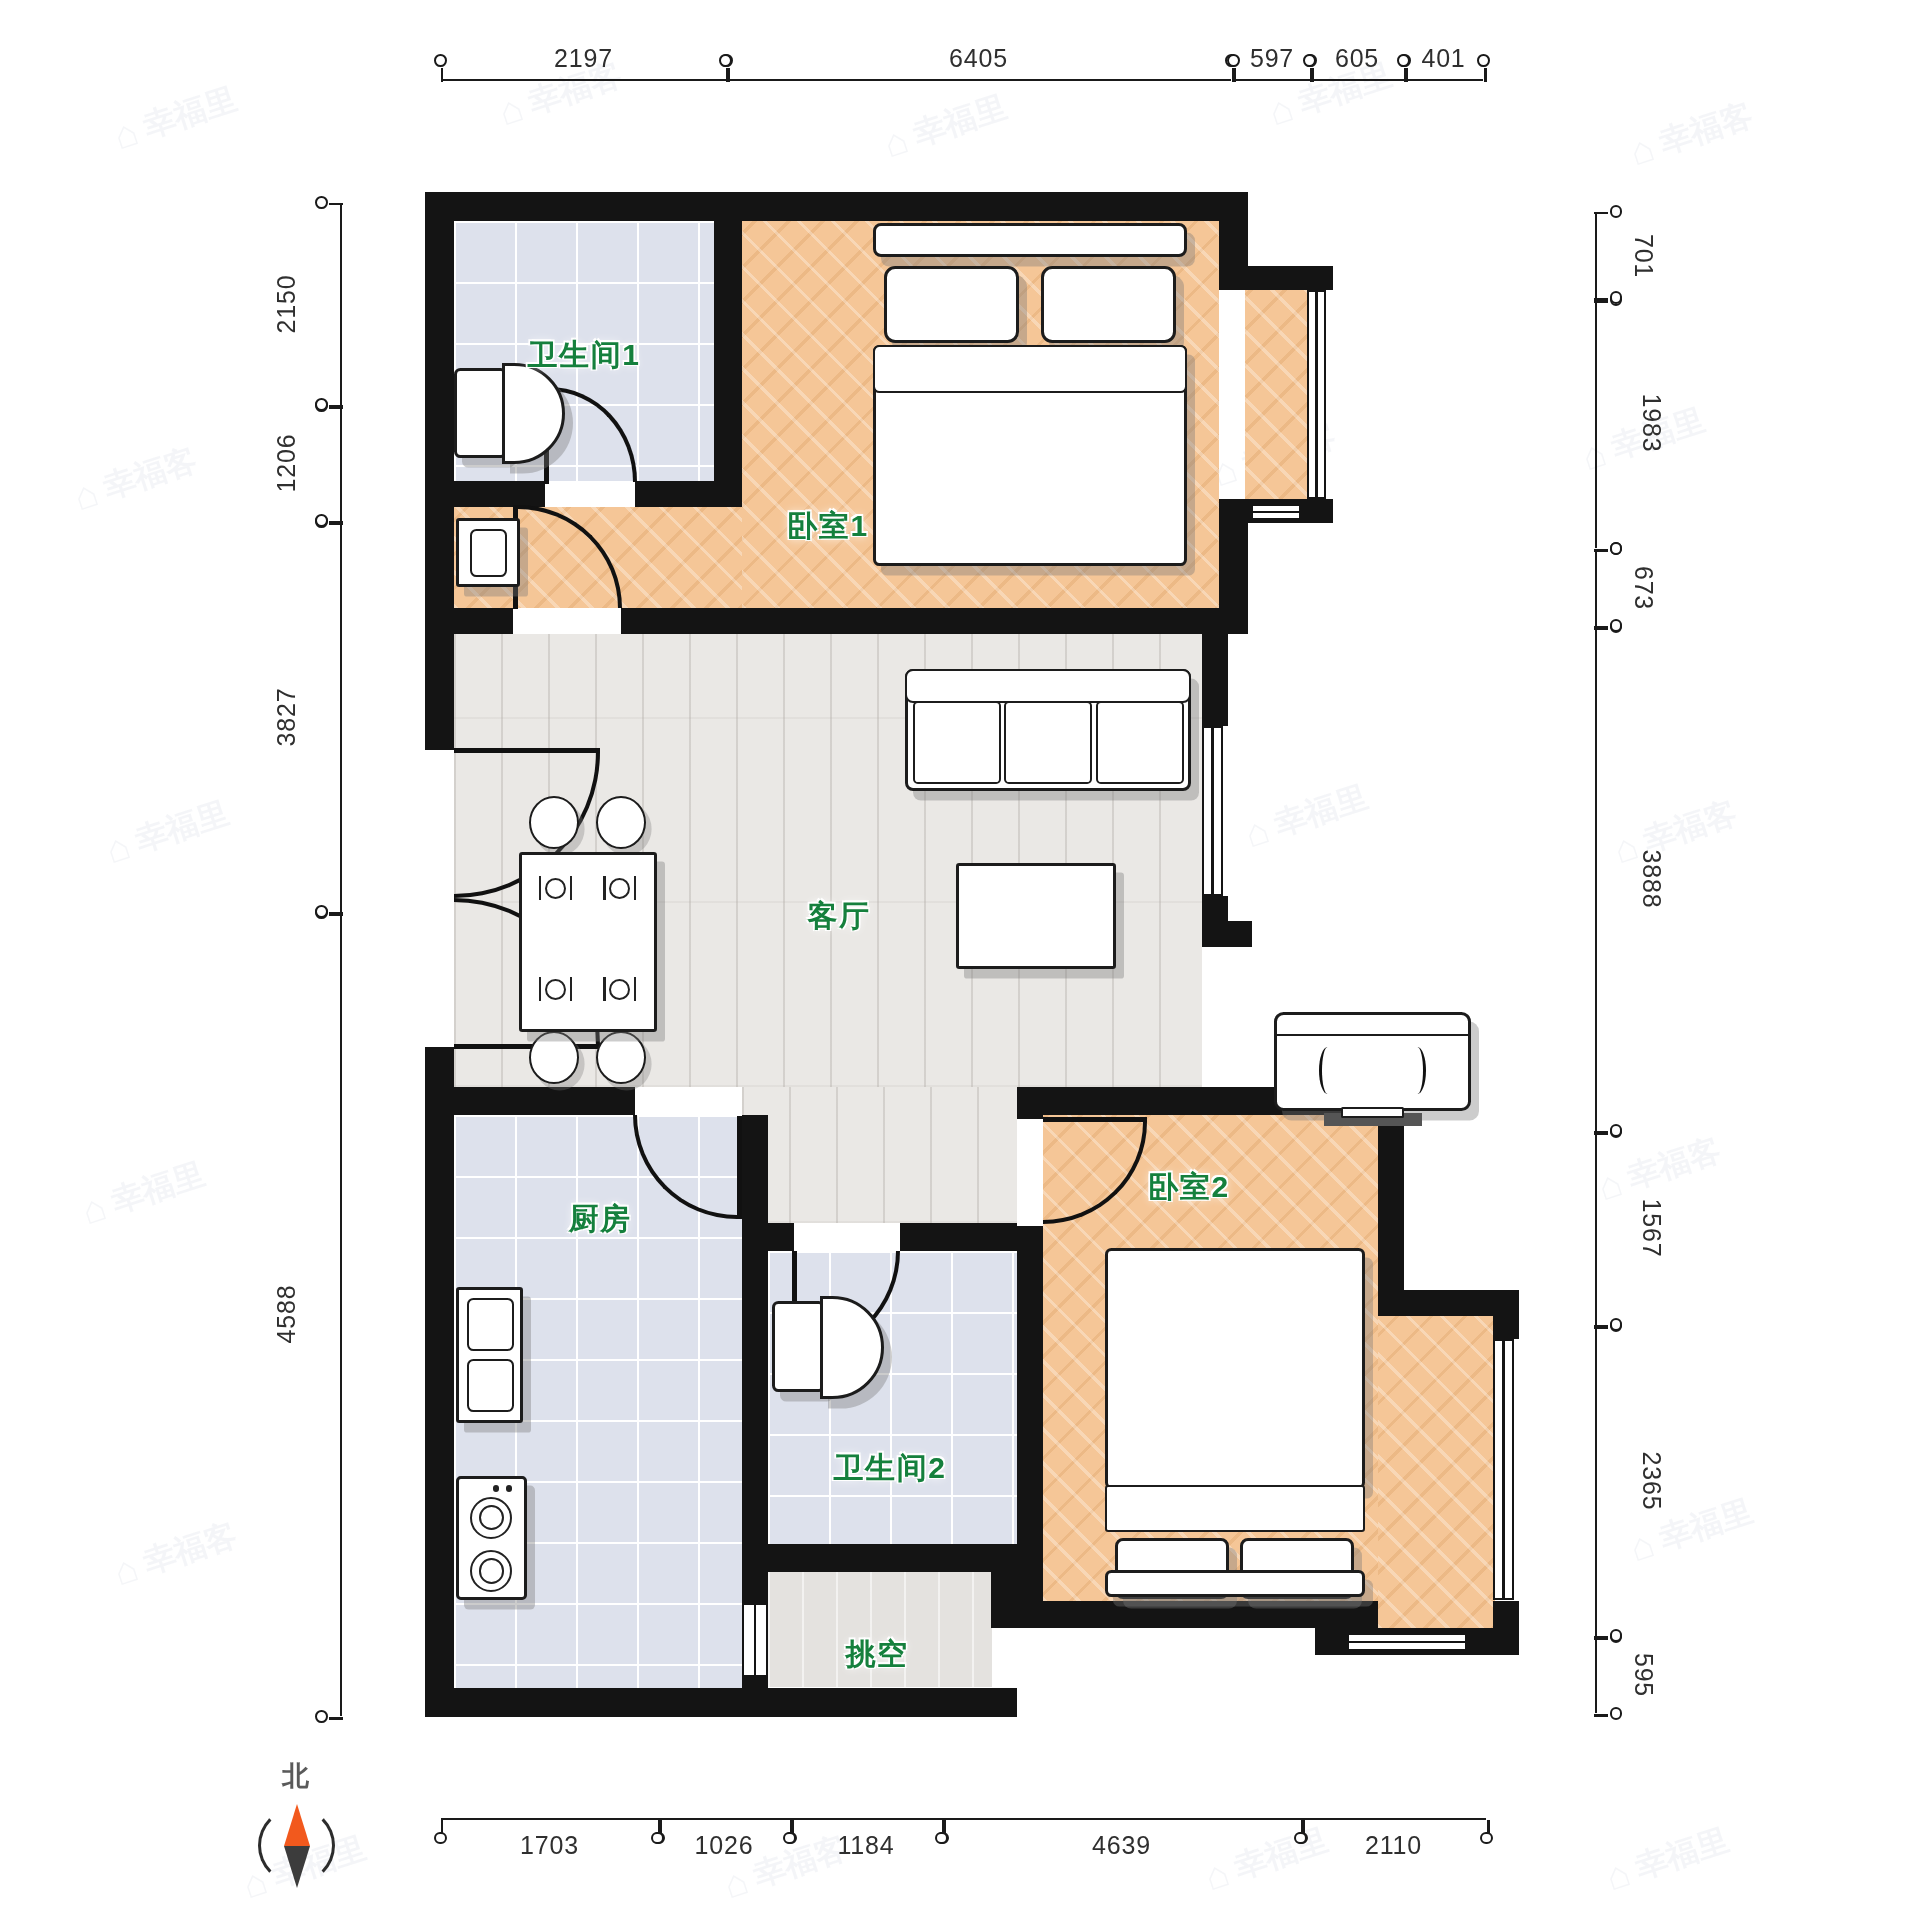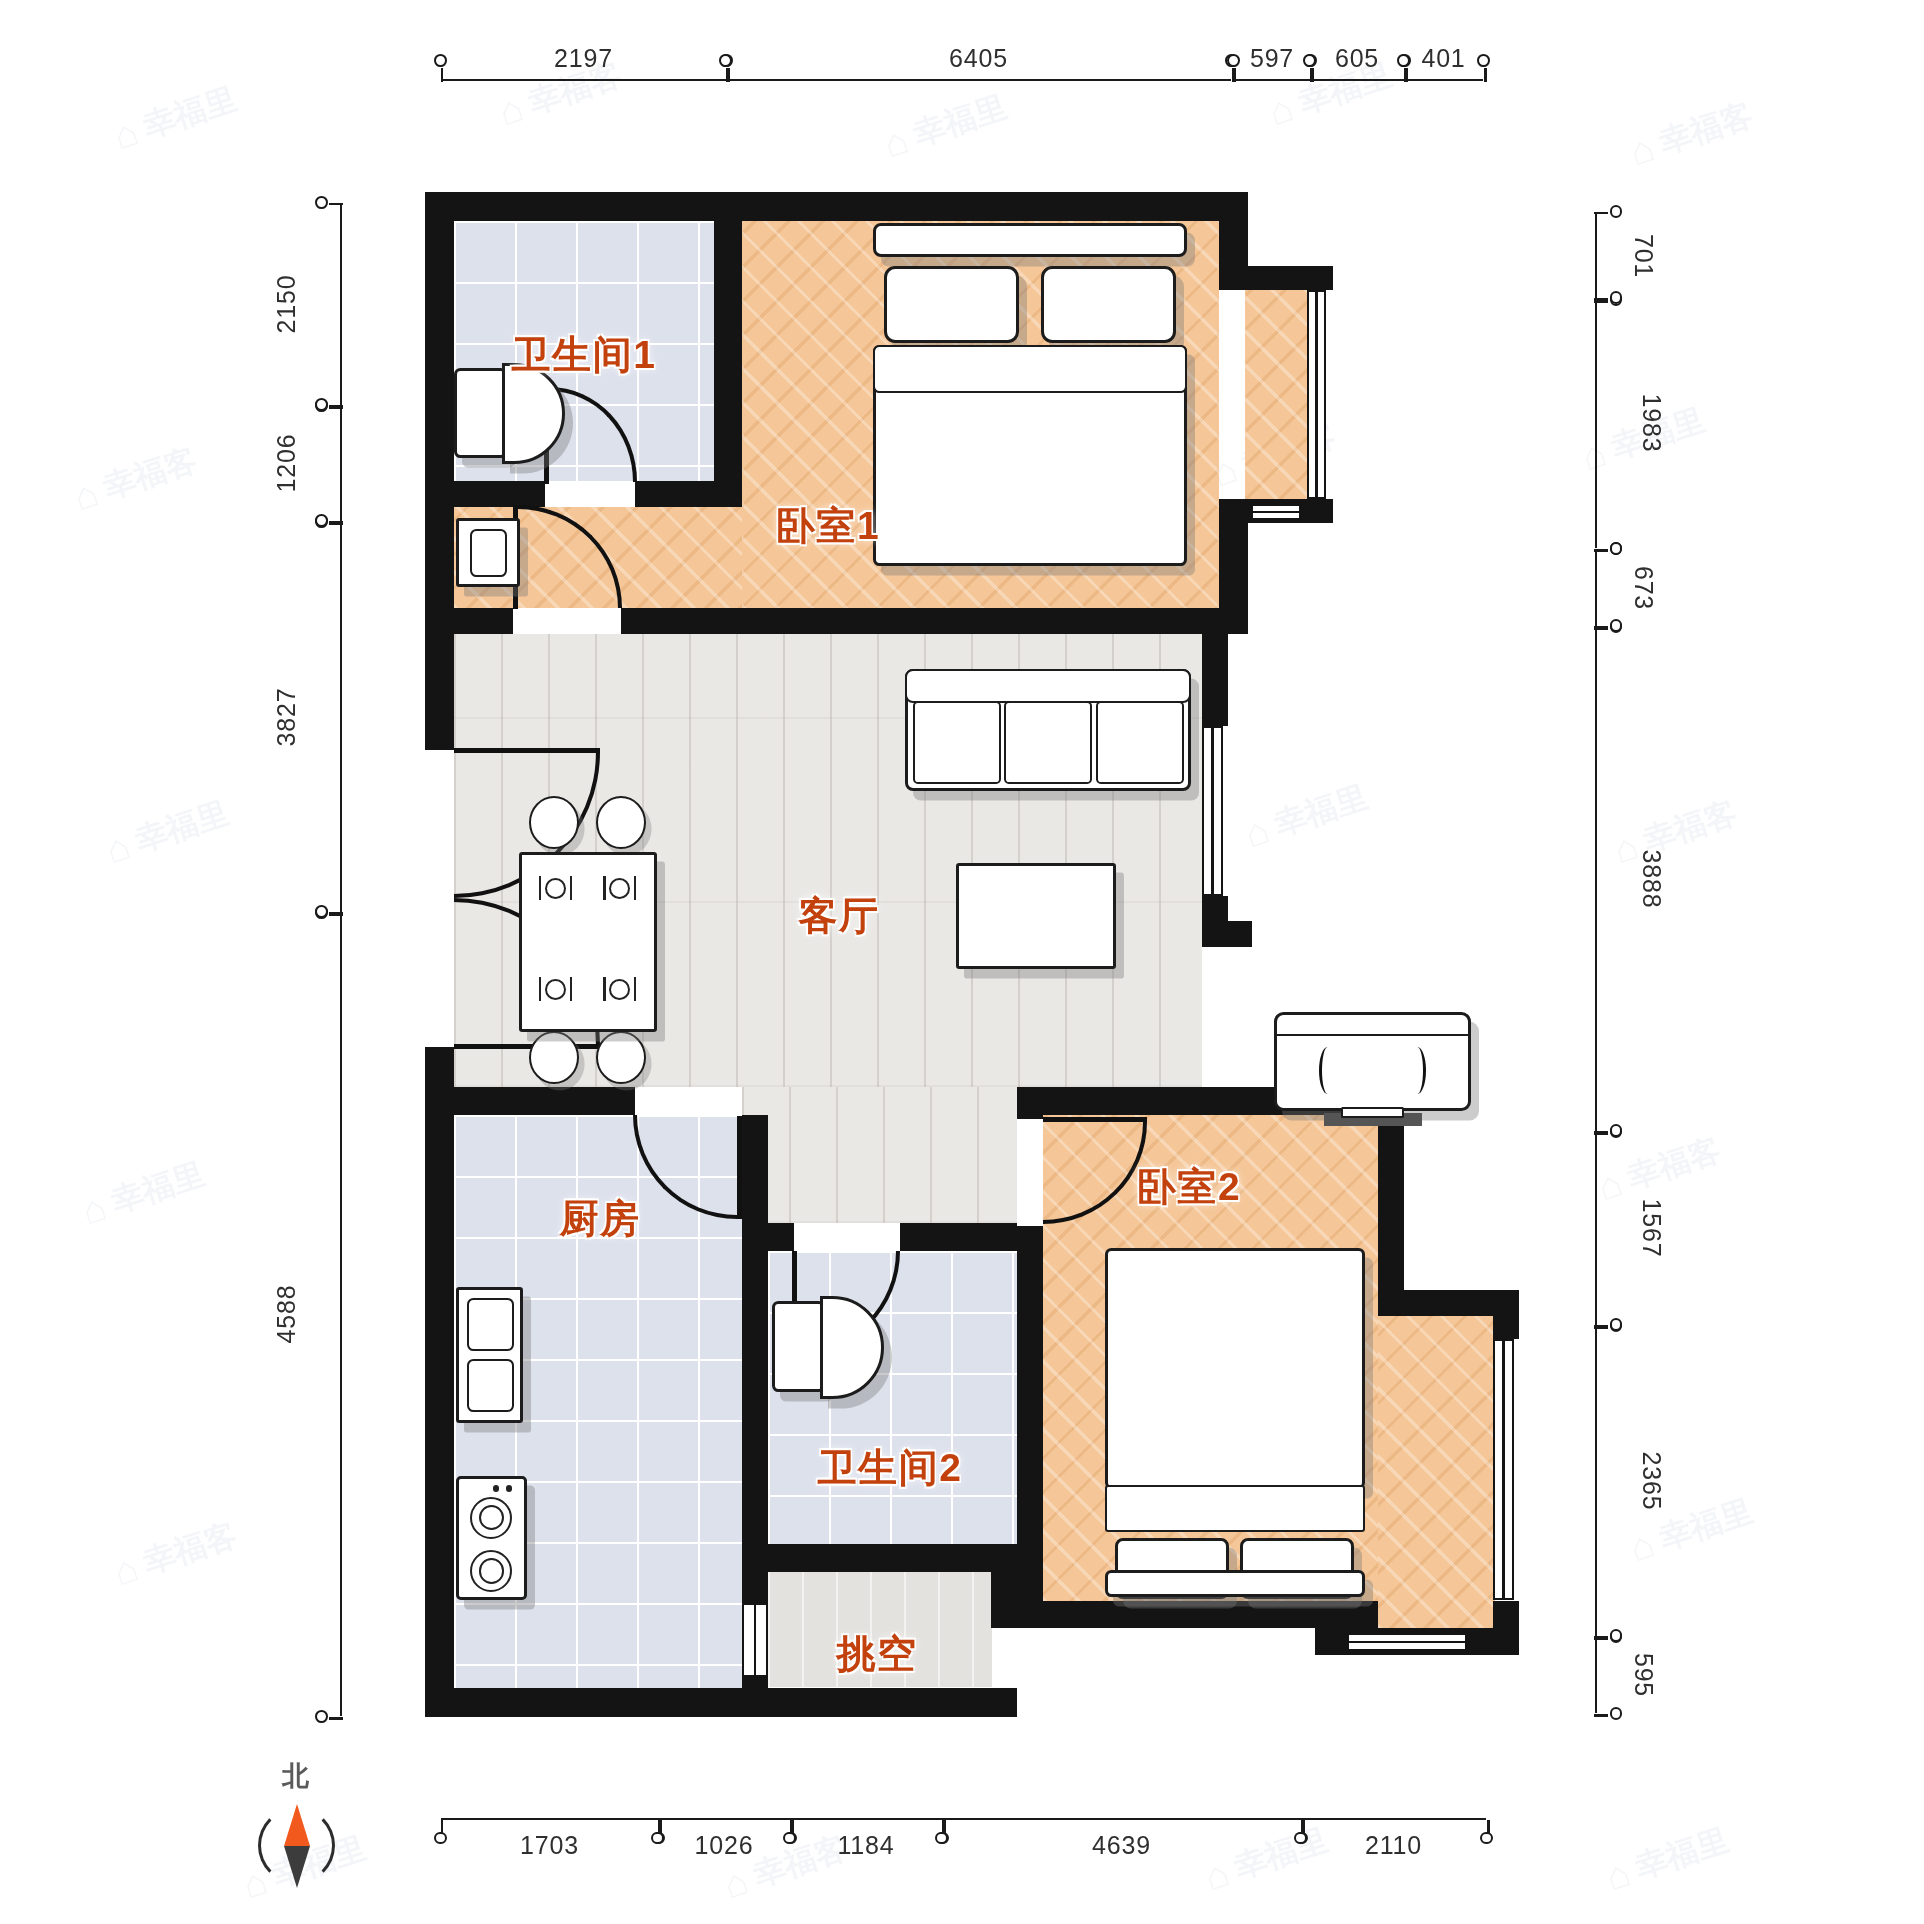--- a/index.html
+++ b/index.html
@@ -43,21 +43,21 @@
          box-shadow:5.6px 6.4px 0 rgba(120,120,120,.32);box-sizing:border-box;}
   .plate{position:absolute;width:21px;height:21px;border:2.4px solid #222;border-radius:50%;box-sizing:border-box;}
   .plate::before,.plate::after{content:"";position:absolute;width:2.4px;height:24px;background:#222;top:-4px;}
   .plate::before{left:-8px}.plate::after{right:-8px}
   .burner{position:absolute;border:2.4px solid #222;border-radius:50%;box-sizing:border-box;}
   .burner::after{content:"";position:absolute;inset:6.4px;border:2.4px solid #222;border-radius:50%;}
   .tvbrk{position:absolute;width:14.4px;height:47px;box-sizing:border-box;}
   .tvbrk.l{border-left:3.2px solid #111;border-radius:60% 0 0 60%/50% 0 0 50%;}
   .tvbrk.r{border-right:3.2px solid #111;border-radius:0 60% 60% 0/0 50% 50% 0;}
   
-  .room-label{position:absolute;transform:translate(-50%,-50%);font-weight:700;font-size:39px;color:#c2410c;
+  .room-label{position:absolute;transform:translate(-50%,-50%);font-weight:700;font-size:30px;color:#15803d;
       white-space:nowrap;letter-spacing:1.6px;
       text-shadow:-1.6px -1.6px 0 #fff,1.6px -1.6px 0 #fff,-1.6px 1.6px 0 #fff,1.6px 1.6px 0 #fff,0 0 9.6px #fff;}
   
   .dim{position:absolute;}
   .dim-h{height:2.4px;background:#1a1a1a;}
   .dim-v{width:2.4px;background:#1a1a1a;}
   .dlabel{position:absolute;font:400 25px "Liberation Sans",sans-serif;color:#2f2f2f;white-space:nowrap;letter-spacing:0.8px;}
   .dim-h .dlabel{left:50%;transform:translateX(-50%);top:-35px;}
   .dim-h.below .dlabel{top:13px;}
   .dim-v.leftside .dlabel{top:50%;left:-24px;transform:translate(-100%,-50%) rotate(-90deg);}

